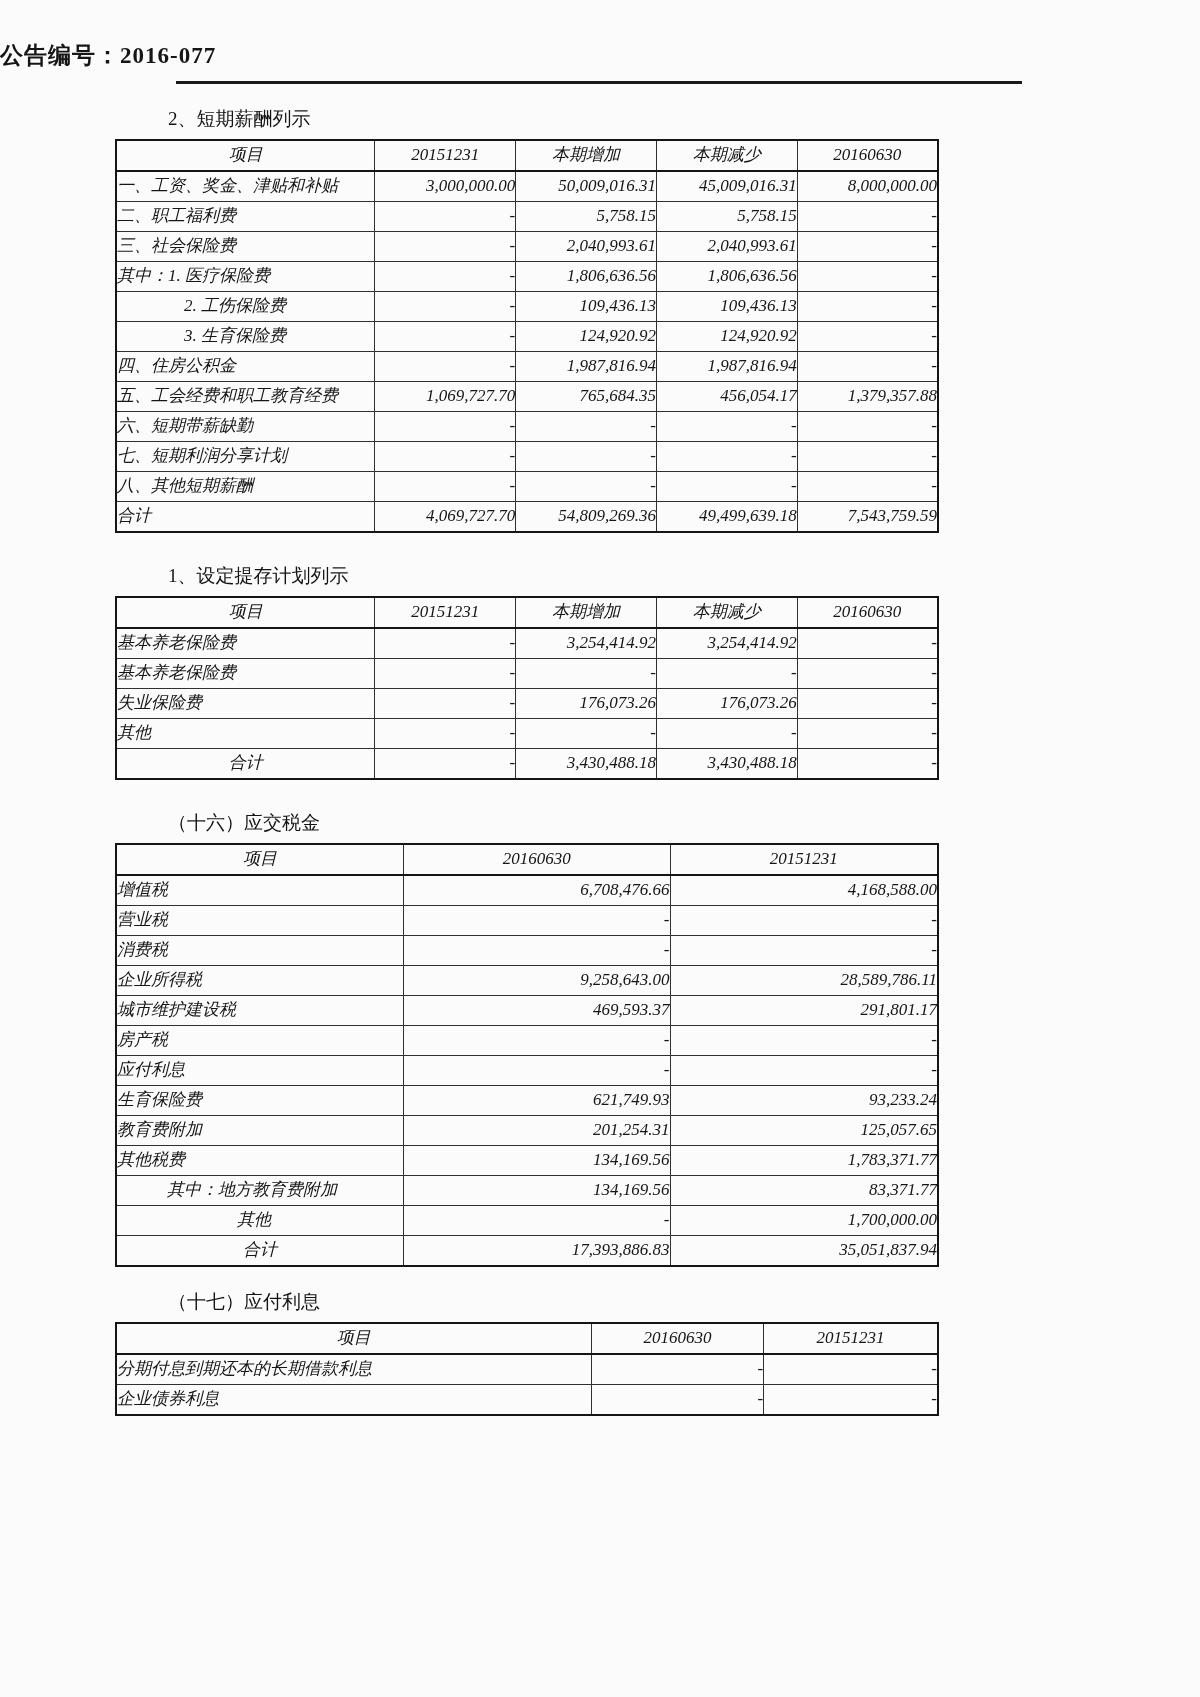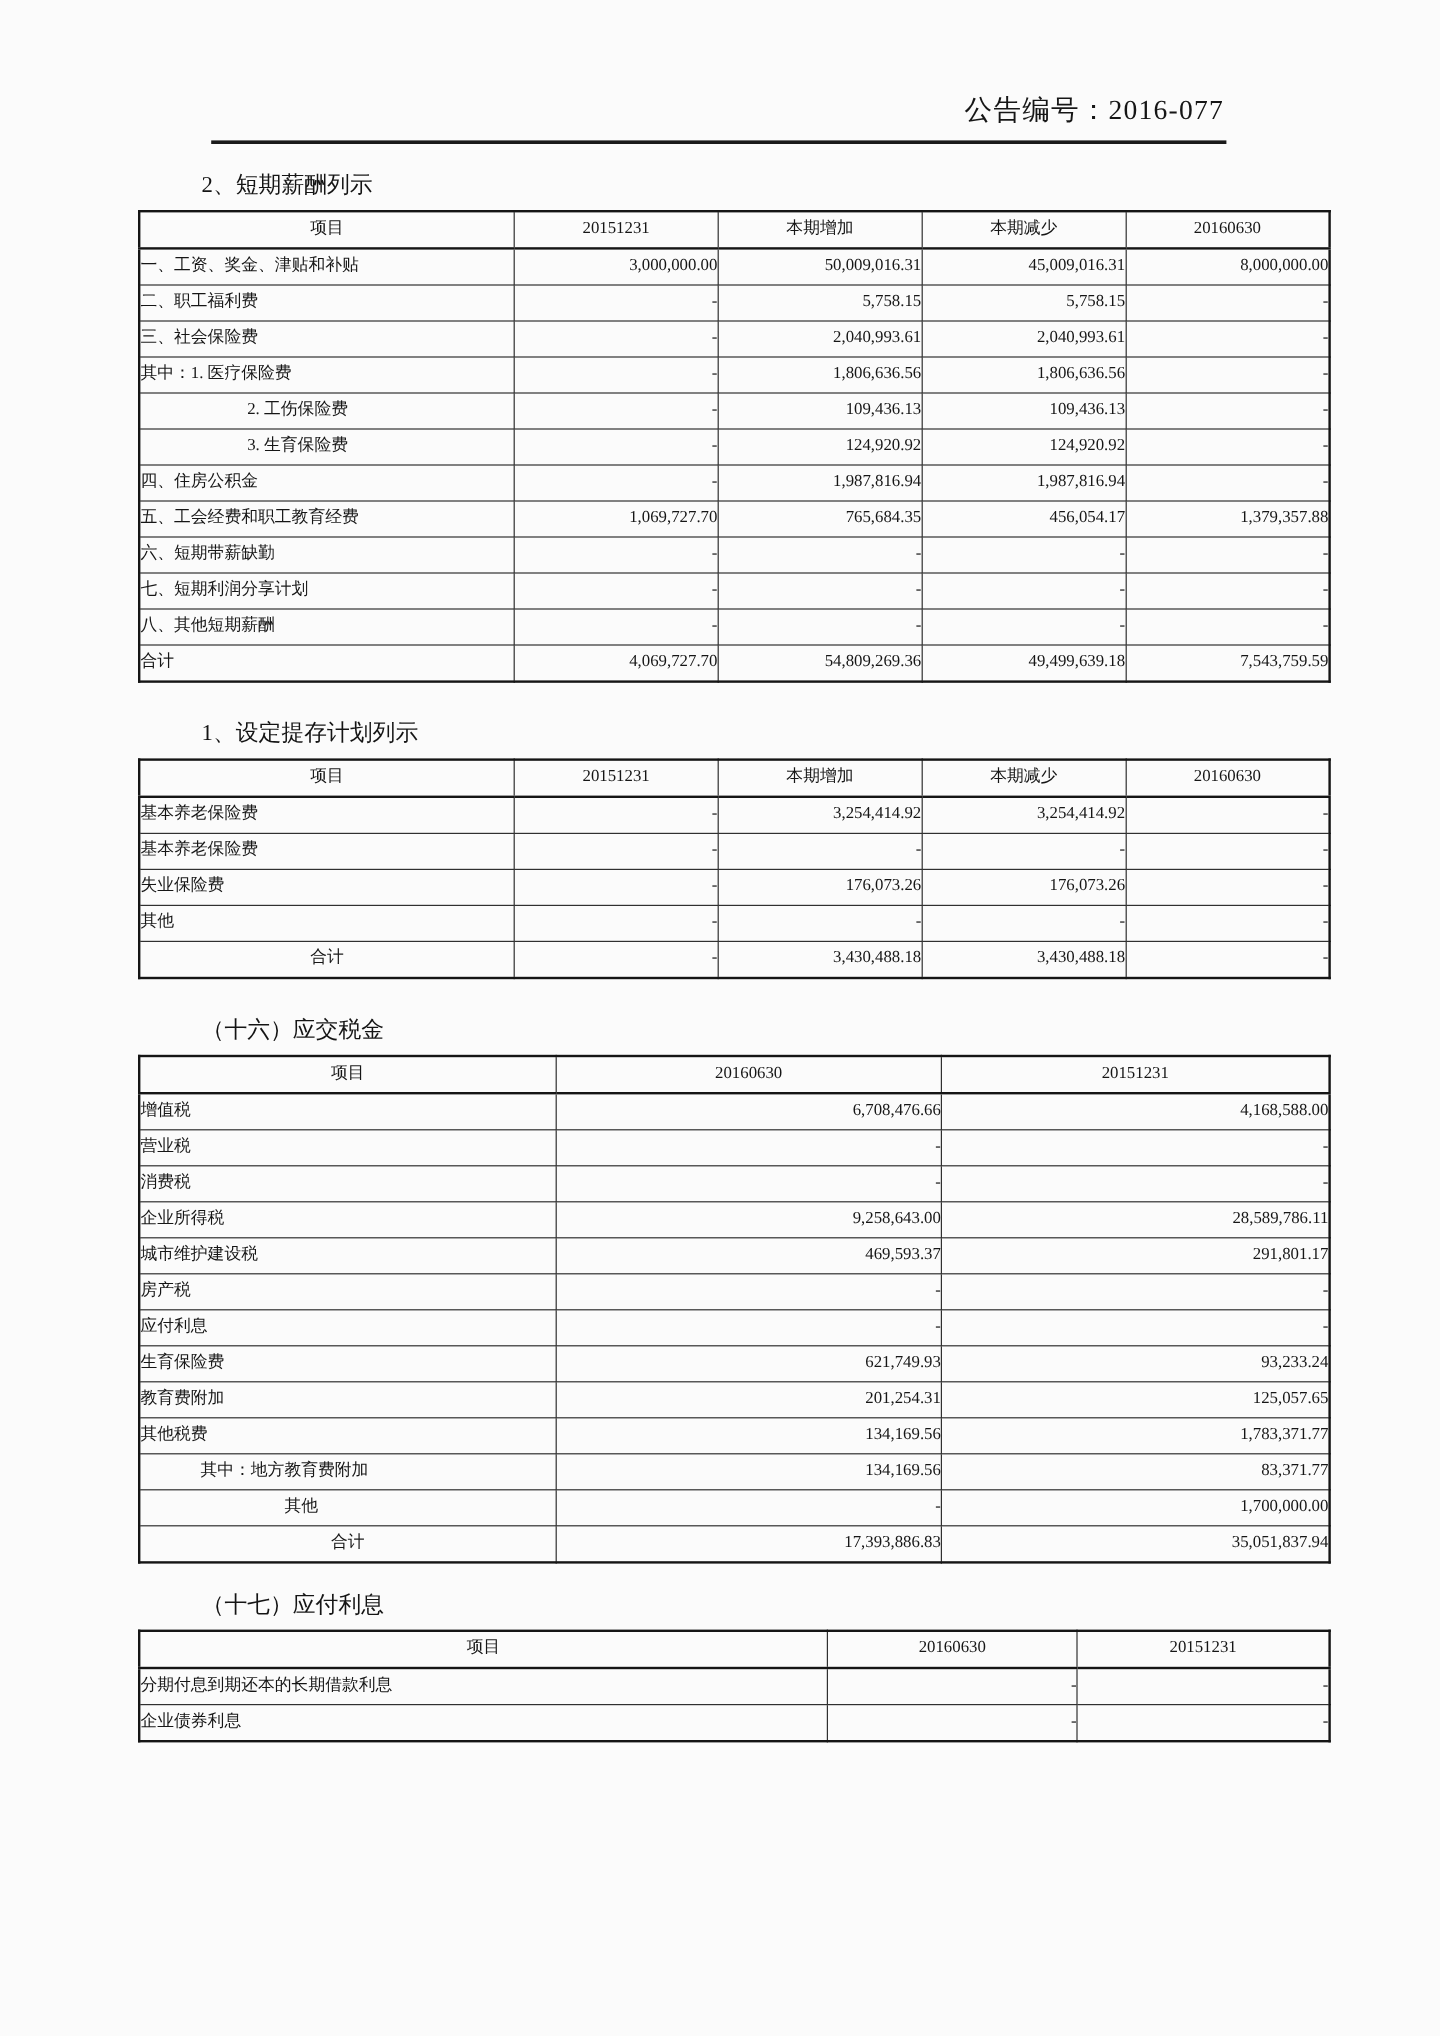--- a/index.html
+++ b/index.html
@@ -14,25 +14,24 @@
     font-family: "Liberation Serif", "DejaVu Serif", serif;
     overflow: hidden;
   }
   .page {
     position: relative;
     width: 1200px;
     height: 1697px;
   }
   
   .announce {
-    margin-top: 78px;
+    margin-top: 42px;
     margin-right: 180px;
-    text-align: right;
     font-size: 23px;
-    font-weight: normal;
+    font-weight: bold;
     letter-spacing: 1px;
     line-height: 1.2;
   }
   .rule {
     margin: 11px 0 0 176px;
     width: 846px;
     height: 3px;
     background: #1a1a1a;
   }
   
@@ -48,43 +47,44 @@
     margin-left: 53px;
     margin-bottom: 7px;
     font-size: 19px;
     line-height: 26px;
     color: #141414;
   }
   
   table.data-table {
     border-collapse: collapse;
     table-layout: fixed;
-    width: 994px;
-    font-size: 14px;
+    width: 824px;
+    font-size: 17px;
+    font-style: italic;
   }
   table.data-table { border: 2px solid #151515; }
   table.data-table th,
   table.data-table td {
     border: 1px solid #303030;
     height: 29px;
     padding: 0;
     line-height: 1.1;
     overflow: hidden;
     white-space: nowrap;
   }
   table.data-table thead th {
     font-weight: normal;
     text-align: center;
     border-bottom: 2px solid #151515;
   }
   td.lbl { text-align: left; padding-left: 15px; }
   td.num { text-align: right; padding-right: 12px; }
   td.lbl-center { text-align: center; padding-left: 0; }
   
-  .sec-table-0 td.ind-1 { padding-left: 89px; }
+  .sec-table-0 td.ind-1 { padding-left: 67px; }
   .sec-table-2 td.ind-1 { padding-left: 50px; }
   .sec-table-2 td.ind-2 { padding-left: 120px; }
   
   .sec-table-0 col.c0, .sec-table-1 col.c0 { width: 31.5%; }
   .sec-table-0 col.c1, .sec-table-0 col.c2, .sec-table-0 col.c3, .sec-table-0 col.c4,
   .sec-table-1 col.c1, .sec-table-1 col.c2, .sec-table-1 col.c3, .sec-table-1 col.c4 { width: 17.125%; }
   .sec-table-2 col.c0 { width: 35%; }
   .sec-table-2 col.c1 { width: 32.4%; }
   .sec-table-2 col.c2 { width: 32.6%; }
   .sec-table-3 col.c0 { width: 57.8%; }

